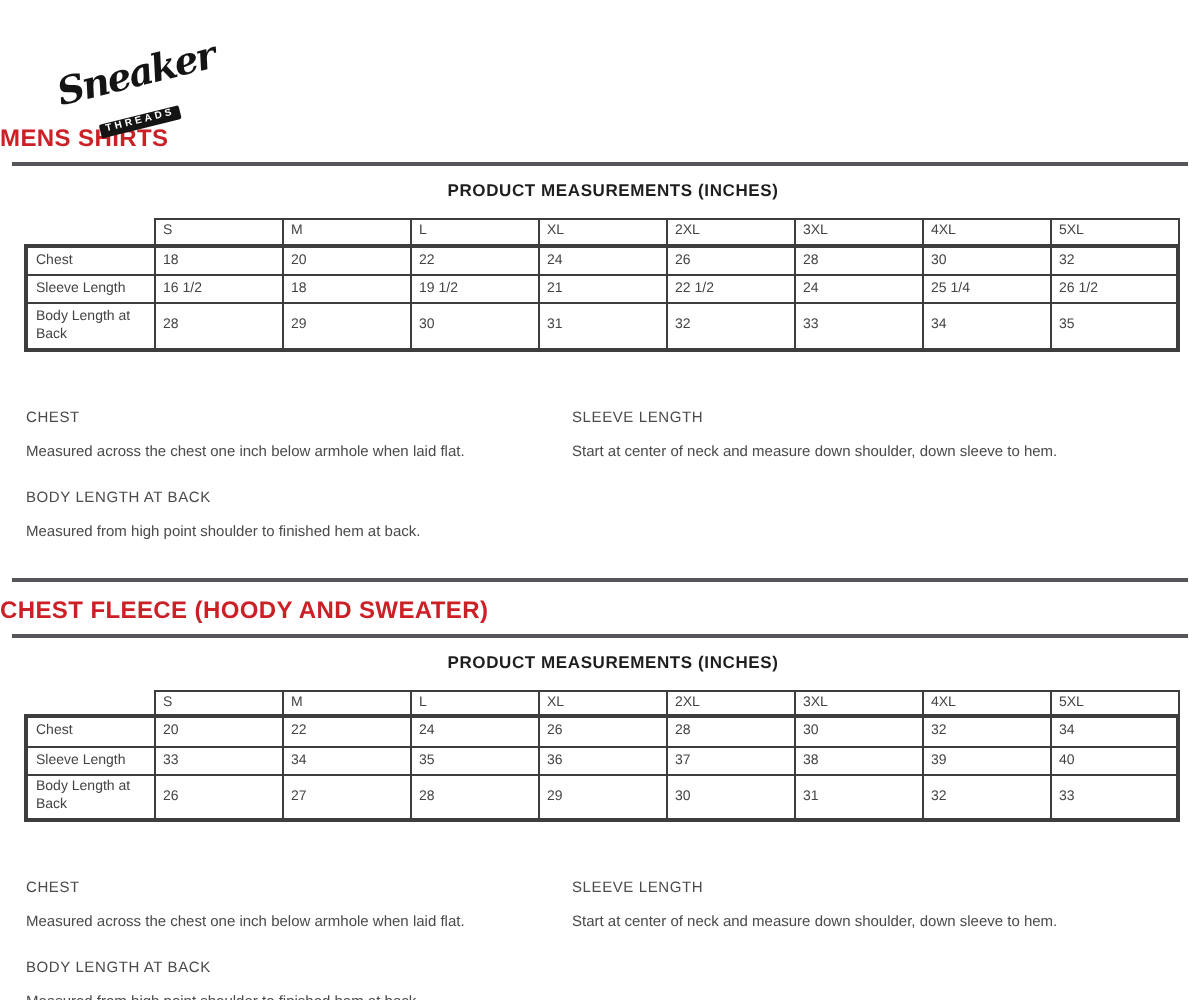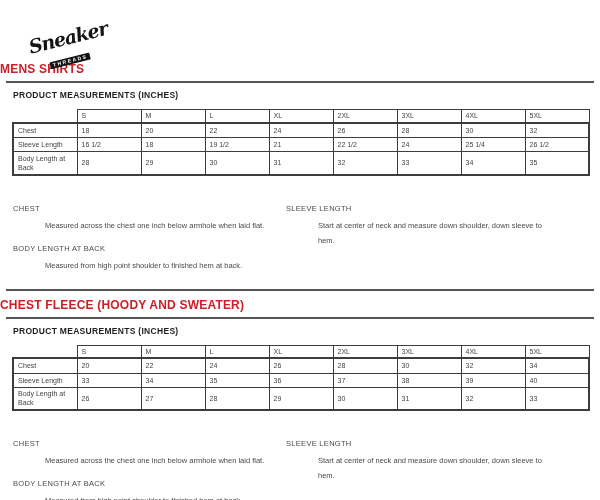--- a/index.html
+++ b/index.html
@@ -27,21 +27,21 @@
     font-size: 12px; font-weight: bold; letter-spacing: 0.2px;
     margin: 7px 0 5px 0; line-height: 14px;
   }
   .chart-section:first-child .section-title { margin-top: 62px; }
   .rule { height: 2px; background: #55565a; margin: 0 6px; }
   .rule.below-title { margin-bottom: 7px; }
   .rule.closing { margin-top: 5px; }
 
   .measure-heading {
     font-size: 8.5px; font-weight: bold; color: #1e1e1e;
-    letter-spacing: 0.3px; margin: 0 0 9px 13px; line-height: 10px;
+    letter-spacing: 0.3px; margin: 0 0 9px 13px; line-height: 10px; text-align: center;
   }
 
   
   table.size-table {
     border-collapse: collapse; table-layout: fixed;
     width: 578px; margin-left: 12px;
     font-size: 7px; color: #434343;
   }
   table.size-table th, table.size-table td {
     border: 1px solid #3d3d3d;
@@ -59,21 +59,21 @@
   
   .defs { display: flex; margin: 28px 0 0 13px; }
   .defs-col { width: 262px; }
   .defs-col.defs-right { width: 260px; margin-left: 11px; }
   .def-term {
     font-size: 7.5px; color: #4a4a4a; letter-spacing: 0.3px;
     line-height: 10px; margin-bottom: 4px;
   }
   .def-text {
     font-size: 7.5px; color: #4a4a4a;
-    line-height: 15px; margin-bottom: 11px; margin-left: 32px;
+    line-height: 15px; margin-bottom: 11px;
   }
 </style>
 </head>
 <body>
 
 <div class="page">
   <div class="logo">
     <span class="logo-script">Sneaker</span>
     <span class="logo-sub">THREADS</span>
   </div>

